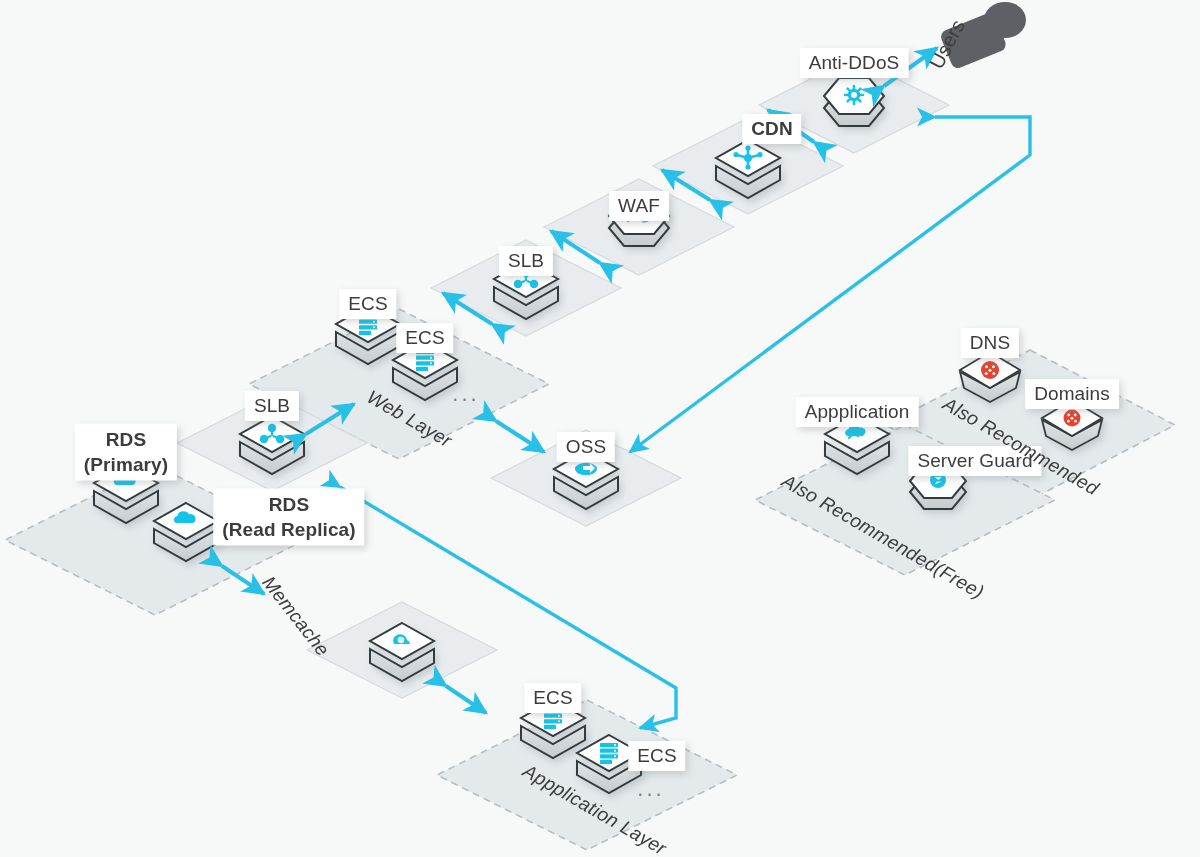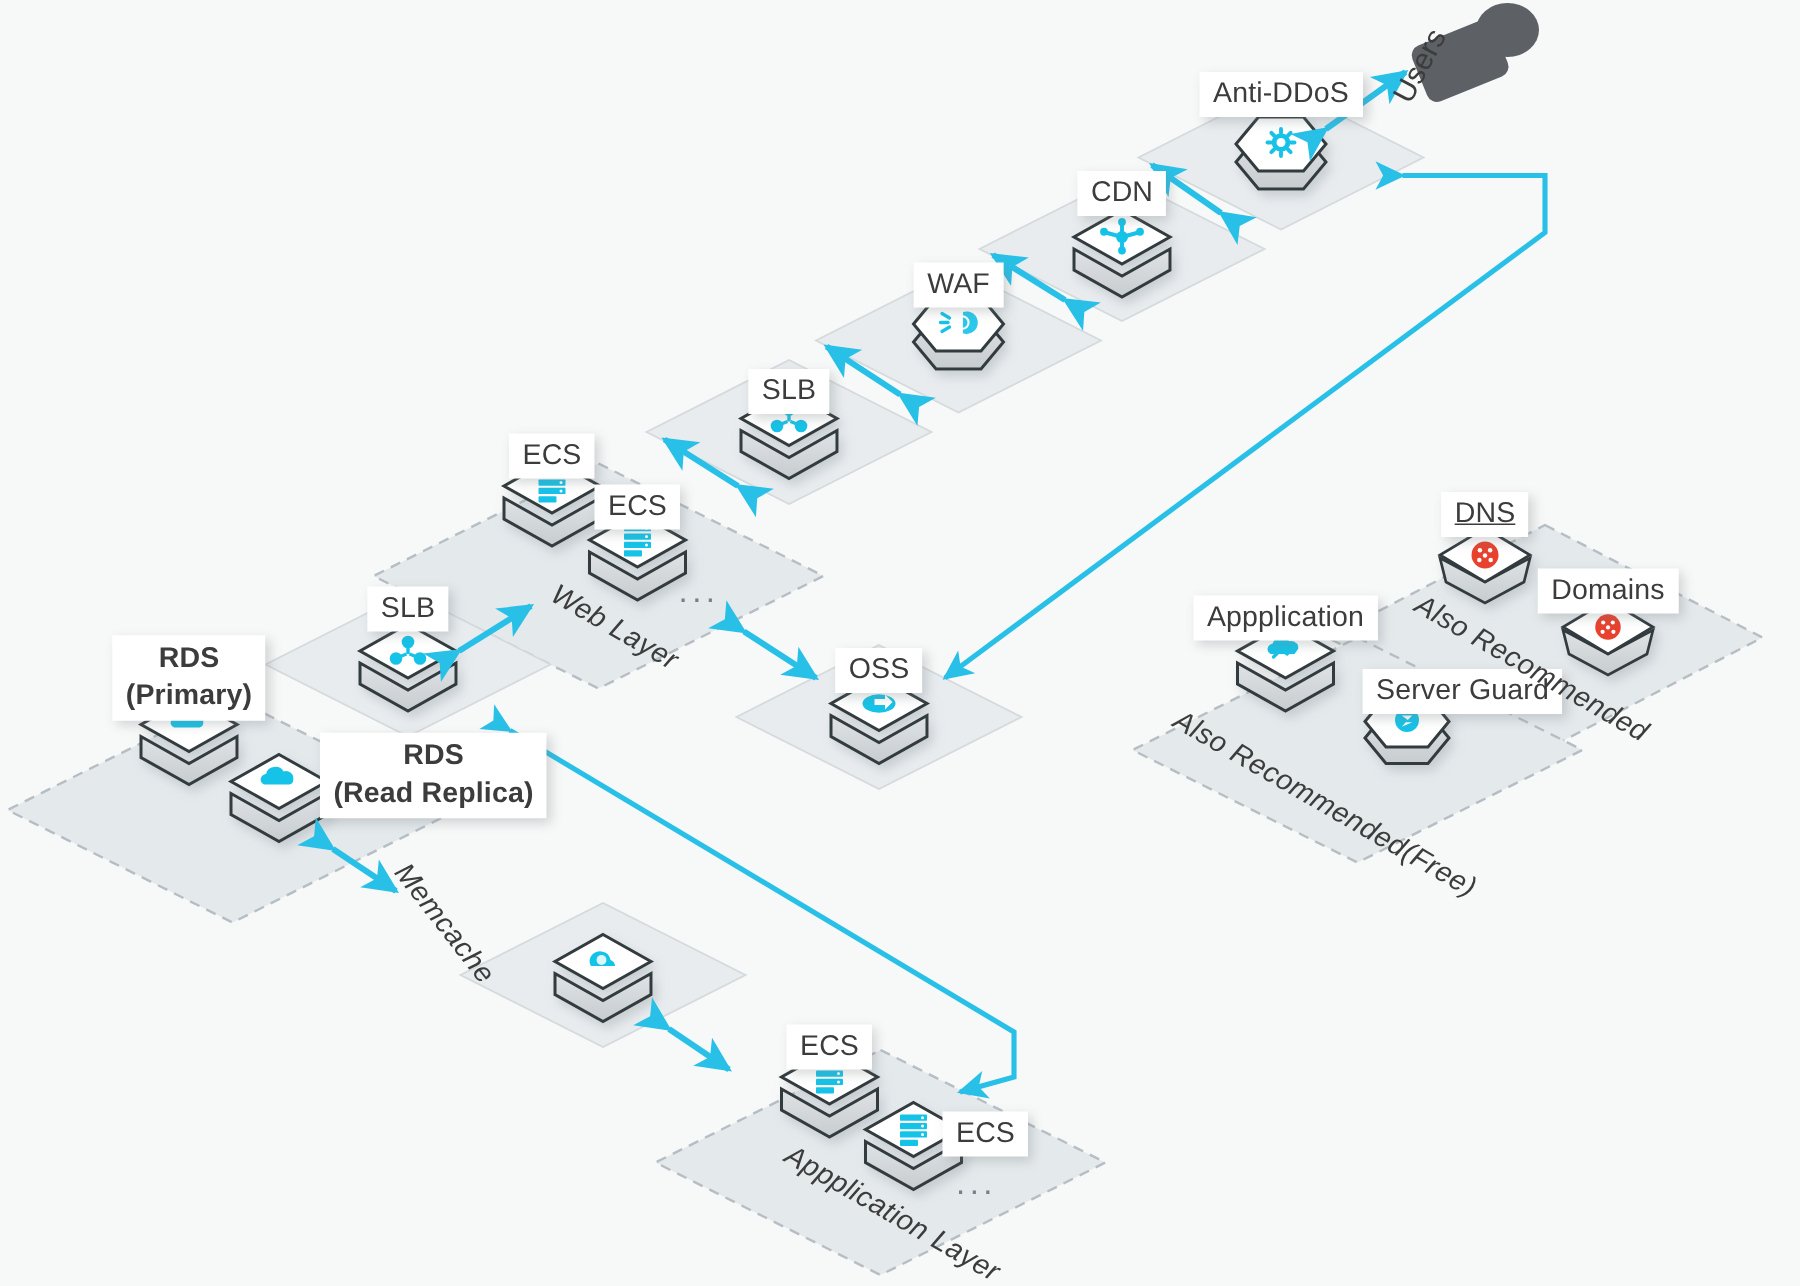--- a/index.html
+++ b/index.html
@@ -375,34 +375,34 @@
     </g>
 
     <polyline points="935,117 1030,117 1030,155 630,452" stroke="#29c0e8" stroke-width="3.4" fill="none" marker-start="url(#ah2)" marker-end="url(#ah)" stroke-linejoin="miter"></polyline>
 
     <polyline points="340,487 676,688 676,718 640,728" stroke="#29c0e8" stroke-width="3.4" fill="none" marker-start="url(#ah2)" marker-end="url(#ah)" stroke-linejoin="miter"></polyline>
   </svg>
 
   <div id="labels">
 
     <div class="lbl" style="left:854px;top:63px;">Anti-DDoS</div>
-    <div class="lbl" style="left:748px;top:129px;">CDN</div>
-    <div class="lbl" style="left:639px;top:190px;">WAF</div>
+    <div class="lbl" style="left:772px;top:129px;font-weight:bold;">CDN</div>
+    <div class="lbl" style="left:639px;top:206px;">WAF</div>
     <div class="lbl" style="left:526px;top:261px;">SLB</div>
     <div class="lbl" style="left:368px;top:304px;">ECS</div>
     <div class="lbl" style="left:425px;top:338px;">ECS</div>
     <div class="lbl" style="left:586px;top:447px;text-align:right;">OSS</div>
     <div class="lbl" style="left:272px;top:406px;">SLB</div>
     <div class="lbl two" style="left:126px;top:452px;">RDS<br>(Primary)</div>
     <div class="lbl two" style="left:289px;top:517px;">RDS<br>(Read Replica)</div>
     <div class="lbl" style="left:553px;top:698px;">ECS</div>
     <div class="lbl" style="left:657px;top:756px;">ECS</div>
     <div class="lbl" style="left:857px;top:412px;">Appplication</div>
     <div class="lbl" style="left:975px;top:461px;">Server Guard</div>
-    <div class="lbl" style="left:990px;top:343px;text-decoration:underline;">DNS</div>
+    <div class="lbl" style="left:990px;top:343px;">DNS</div>
     <div class="lbl" style="left:1072px;top:394px;">Domains</div>
 
     <div class="plate-text" style="left:374px;top:386px;transform:rotate(30deg);">Web Layer</div>
     <div class="plate-text" style="left:530px;top:760px;transform:rotate(30deg);">Appplication Layer</div>
     <div class="plate-text" style="left:789px;top:470px;transform:rotate(30deg);">Also Recommended(Free)</div>
     <div class="plate-text" style="left:950px;top:393px;transform:rotate(30deg);">Also Recommended</div>
 
     <div class="plate-text" style="left:275px;top:572px;transform:rotate(52deg);">Memcache</div>
 
     <div class="users-text" style="left:925px;top:62px;transform:rotate(-62deg);">Users</div>

